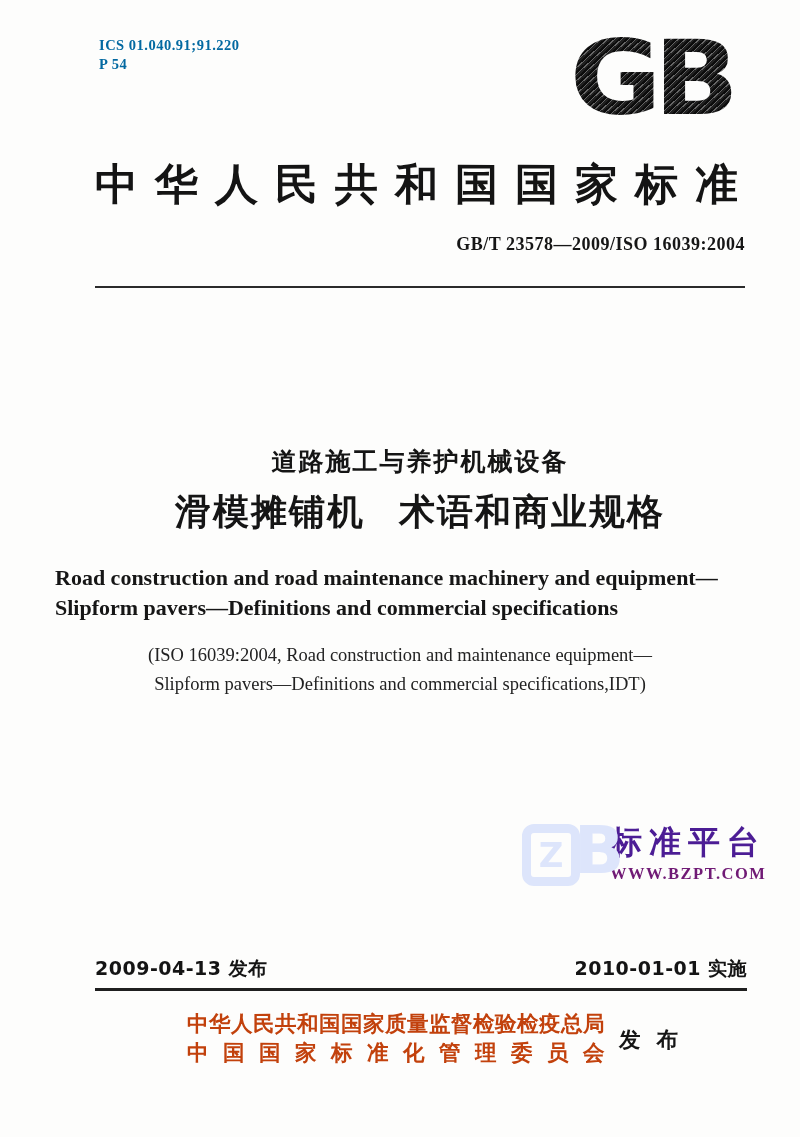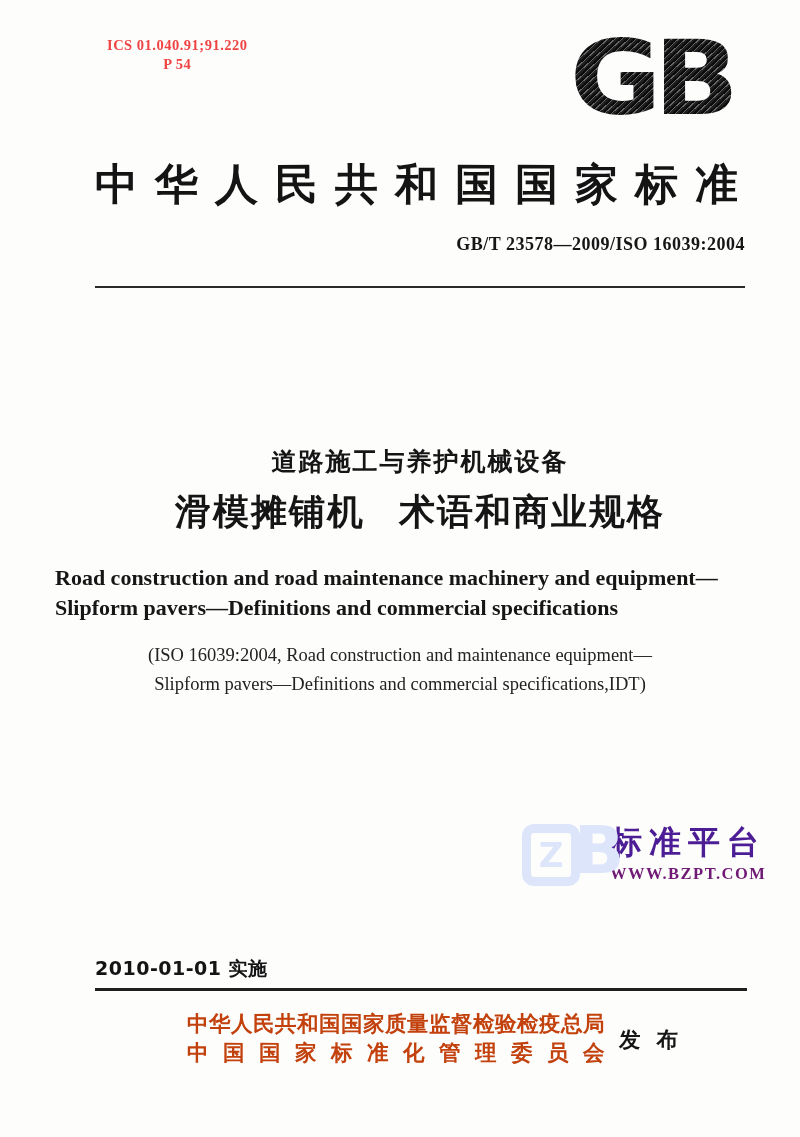--- a/index.html
+++ b/index.html
@@ -8,24 +8,24 @@
     width:800px;height:1137px;
     margin:0 auto;
     background:#fdfdfc;
     overflow:hidden;
     font-family:"Liberation Serif","DejaVu Serif",serif;
     color:#1c1c1c;
   }
 
   
   .ics-block{
-    position:absolute;left:107px;top:36px;
+    position:absolute;left:99px;top:36px;
     font-family:"Liberation Serif","DejaVu Serif",serif;
     font-weight:bold;font-size:14.5px;line-height:19px;
-    letter-spacing:0.5px;color:#ef4444;text-align:center;
+    letter-spacing:0.5px;color:#0369a1;
   }
 
   
   .gb-logo{
     position:absolute;left:548px;top:28px;width:205px;height:104px;
     font-family:"DejaVu Sans","Liberation Sans",sans-serif;
     font-weight:900;font-size:112px;line-height:100px;
     letter-spacing:-8px;
     text-align:center;
     background:repeating-linear-gradient(135deg,#0c0c0c 0 2px,#666 2px 3px,#1f1f1f 3px 5px);
@@ -171,20 +171,21 @@
       </div>
       <span class="wm-b">B</span>
     </div>
     <div class="wm-text">
       <div class="wm-brand">标准平台</div>
       <div class="wm-url">WWW.BZPT.COM</div>
     </div>
   </div>
 
   <div class="dates-row">
+    <div><span>2009-04-13</span><span class="lbl">发布</span></div>
     <div><span>2010-01-01</span><span class="lbl">实施</span></div>
   </div>
 
   <div class="hrule-bottom"></div>
 
   <div class="issuer">
     <div class="i1">中华人民共和国国家质量监督检验检疫总局</div>
     <div class="i2">中国国家标准化管理委员会</div>
   </div>
 

